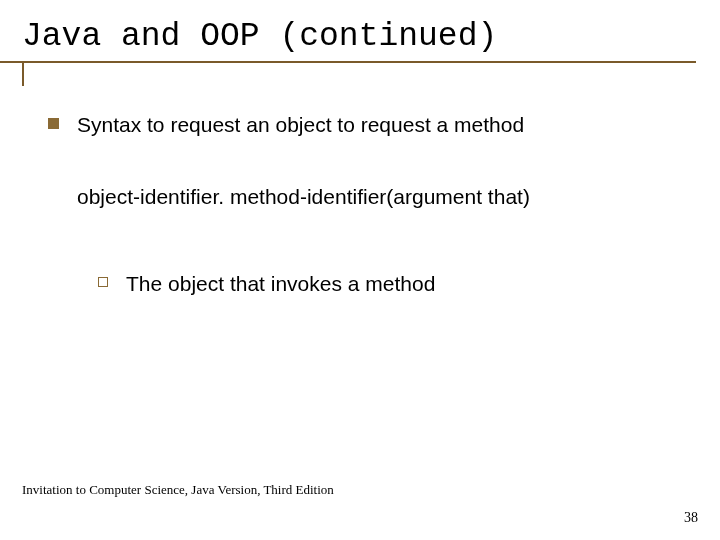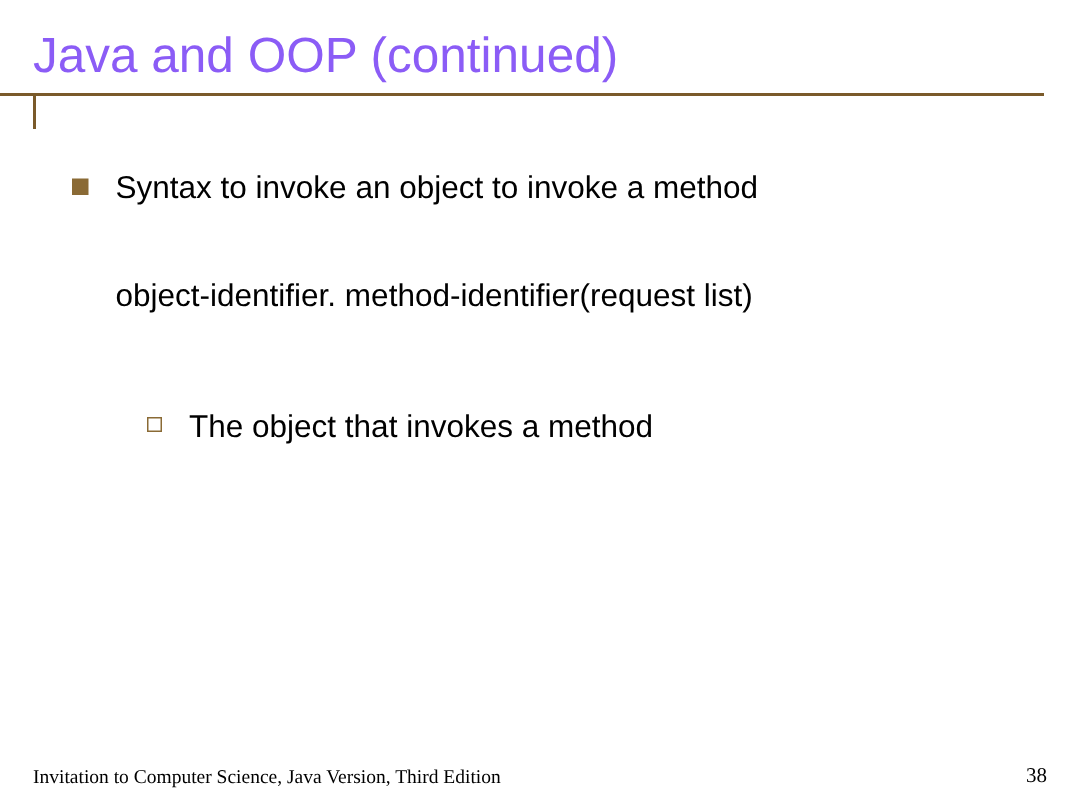--- a/index.html
+++ b/index.html
@@ -8,23 +8,23 @@
     height: 540px;
     background: #ffffff;
     font-family: Arial, Helvetica, sans-serif;
     position: relative;
     overflow: hidden;
   }
   .title-wrap {
     padding: 18px 0 0 22px;
   }
   .title {
-    font-family: Liberation Sans, sans-serif;
+    font-family: Liberation Mono, monospace;
     font-size: 33px;
-    color: #8b5cf6;
+    color: #000000;
     font-weight: normal;
   }
   .title-rule {
     height: 2px;
     background: #7a5a2a;
     margin-top: 6px;
     margin-left: 0;
     width: 696px;
   }
   .side-rule {
@@ -77,21 +77,21 @@
     margin-top: 7px;
     margin-right: 18px;
   }
   .footer {
     position: absolute;
     bottom: 14px;
     left: 22px;
     right: 22px;
     display: flex;
     justify-content: space-between;
-    align-items: flex-end;
+    align-items: flex-start;
     font-family: "Times New Roman", Times, serif;
     font-size: 13px;
     color: #000;
   }
   .page-num {
     font-size: 14px;
     margin-top: 28px;
   }
 </style>
 </head>
@@ -99,24 +99,24 @@
 
 <div class="title-wrap">
   <div class="title">Java and OOP (continued)</div>
 </div>
 <div class="title-rule"></div>
 <div class="side-rule"></div>
 
 <div class="content">
   <div class="lvl1">
     <span class="bullet"></span>
-    <span class="text">Syntax to invoke an object to invoke a method</span>
+    <span class="text">Syntax to request an object to request a method</span>
   </div>
 
-  <div class="syntax-line">object-identifier. method-identifier(request list)</div>
+  <div class="syntax-line">object-identifier. method-identifier(argument that)</div>
 
 
   <div class="lvl2">
     <span class="bullet"></span>
     <span class="text">The object that invokes a method</span>
   </div>
 </div>
 
 <div class="footer">
   <span>Invitation to Computer Science, Java Version, Third Edition</span>

